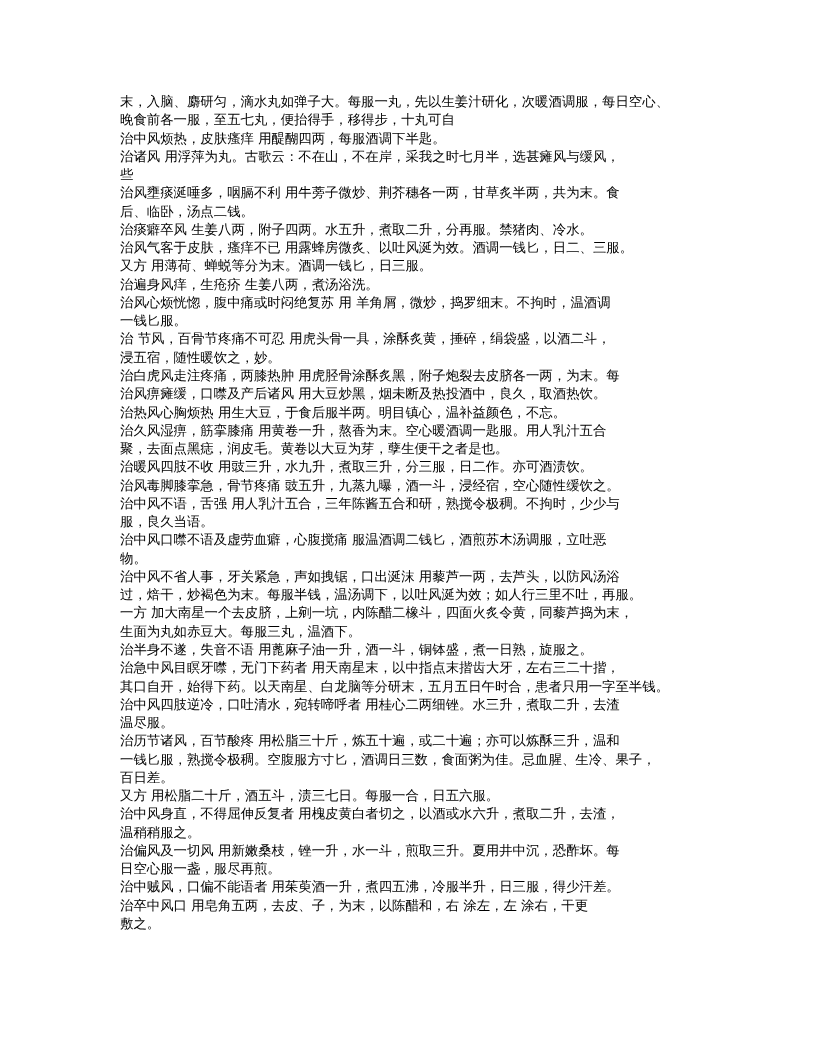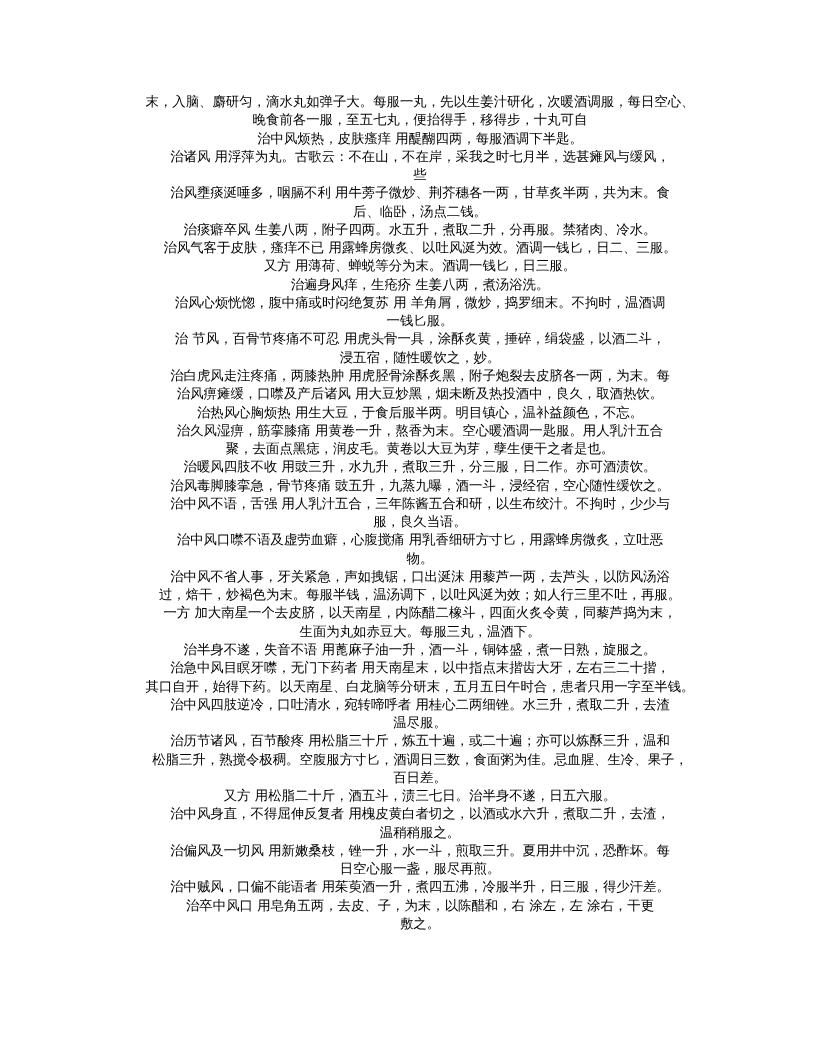--- a/index.html
+++ b/index.html
@@ -13,21 +13,20 @@
       position: relative;
       overflow: hidden;
     }
     .page {
       position: absolute;
       left: 0;
       top: 0;
       width: 816px;
       height: 880px;
       background: #ffffff;
-      text-align: center;
     }
     .text-block {
       position: absolute;
       left: 120px;
       top: 93px;
       width: 600px;
       color: #000000;
       font-family: "DejaVu Sans", "Liberation Sans", sans-serif;
       font-size: 13.4px;
       line-height: 18.27px;
@@ -60,37 +59,37 @@
     <span class="line">一钱匕服。</span>
     <span class="line">治 节风，百骨节疼痛不可忍 用虎头骨一具，涂酥炙黄，捶碎，绢袋盛，以酒二斗，</span>
     <span class="line">浸五宿，随性暖饮之，妙。</span>
     <span class="line">治白虎风走注疼痛，两膝热肿 用虎胫骨涂酥炙黑，附子炮裂去皮脐各一两，为末。每</span>
     <span class="line">治风痹瘫缓，口噤及产后诸风 用大豆炒黑，烟未断及热投酒中，良久，取酒热饮。</span>
     <span class="line">治热风心胸烦热 用生大豆，于食后服半两。明目镇心，温补益颜色，不忘。</span>
     <span class="line">治久风湿痹，筋挛膝痛 用黄卷一升，熬香为末。空心暖酒调一匙服。用人乳汁五合</span>
     <span class="line">聚，去面点黑痣，润皮毛。黄卷以大豆为芽，孽生便干之者是也。</span>
     <span class="line">治暖风四肢不收 用豉三升，水九升，煮取三升，分三服，日二作。亦可酒渍饮。</span>
     <span class="line">治风毒脚膝挛急，骨节疼痛 豉五升，九蒸九曝，酒一斗，浸经宿，空心随性缓饮之。</span>
-    <span class="line">治中风不语，舌强 用人乳汁五合，三年陈酱五合和研，以生布绞汁。不拘时，少少与</span>
+    <span class="line">治中风不语，舌强 用人乳汁五合，三年陈酱五合和研，熟搅令极稠。不拘时，少少与</span>
     <span class="line">服，良久当语。</span>
-    <span class="line">治中风口噤不语及虚劳血癖，心腹搅痛 用乳香细研方寸匕，用露蜂房微炙，立吐恶</span>
+    <span class="line">治中风口噤不语及虚劳血癖，心腹搅痛 服温酒调二钱匕，酒煎苏木汤调服，立吐恶</span>
     <span class="line">物。</span>
     <span class="line">治中风不省人事，牙关紧急，声如拽锯，口出涎沫 用藜芦一两，去芦头，以防风汤浴</span>
     <span class="line">过，焙干，炒褐色为末。每服半钱，温汤调下，以吐风涎为效；如人行三里不吐，再服。</span>
-    <span class="line">一方 加大南星一个去皮脐，以天南星，内陈醋二橡斗，四面火炙令黄，同藜芦捣为末，</span>
+    <span class="line">一方 加大南星一个去皮脐，上剜一坑，内陈醋二橡斗，四面火炙令黄，同藜芦捣为末，</span>
     <span class="line">生面为丸如赤豆大。每服三丸，温酒下。</span>
     <span class="line">治半身不遂，失音不语 用蓖麻子油一升，酒一斗，铜钵盛，煮一日熟，旋服之。</span>
     <span class="line">治急中风目瞑牙噤，无门下药者 用天南星末，以中指点末揩齿大牙，左右三二十揩，</span>
     <span class="line">其口自开，始得下药。以天南星、白龙脑等分研末，五月五日午时合，患者只用一字至半钱。</span>
     <span class="line">治中风四肢逆冷，口吐清水，宛转啼呼者 用桂心二两细锉。水三升，煮取二升，去渣</span>
     <span class="line">温尽服。</span>
     <span class="line">治历节诸风，百节酸疼 用松脂三十斤，炼五十遍，或二十遍；亦可以炼酥三升，温和</span>
-    <span class="line">松脂三升，熟搅令极稠。空腹服方寸匕，酒调日三数，食面粥为佳。忌血腥、生冷、果子，</span>
+    <span class="line">一钱匕服，熟搅令极稠。空腹服方寸匕，酒调日三数，食面粥为佳。忌血腥、生冷、果子，</span>
     <span class="line">百日差。</span>
-    <span class="line">又方 用松脂二十斤，酒五斗，渍三七日。治半身不遂，日五六服。</span>
+    <span class="line">又方 用松脂二十斤，酒五斗，渍三七日。每服一合，日五六服。</span>
     <span class="line">治中风身直，不得屈伸反复者 用槐皮黄白者切之，以酒或水六升，煮取二升，去渣，</span>
     <span class="line">温稍稍服之。</span>
     <span class="line">治偏风及一切风 用新嫩桑枝，锉一升，水一斗，煎取三升。夏用井中沉，恐酢坏。每</span>
     <span class="line">日空心服一盏，服尽再煎。</span>
     <span class="line">治中贼风，口偏不能语者 用茱萸酒一升，煮四五沸，冷服半升，日三服，得少汗差。</span>
     <span class="line">治卒中风口 用皂角五两，去皮、子，为末，以陈醋和，右 涂左，左 涂右，干更</span>
     <span class="line">敷之。</span>
   </div>
 </div>
 

